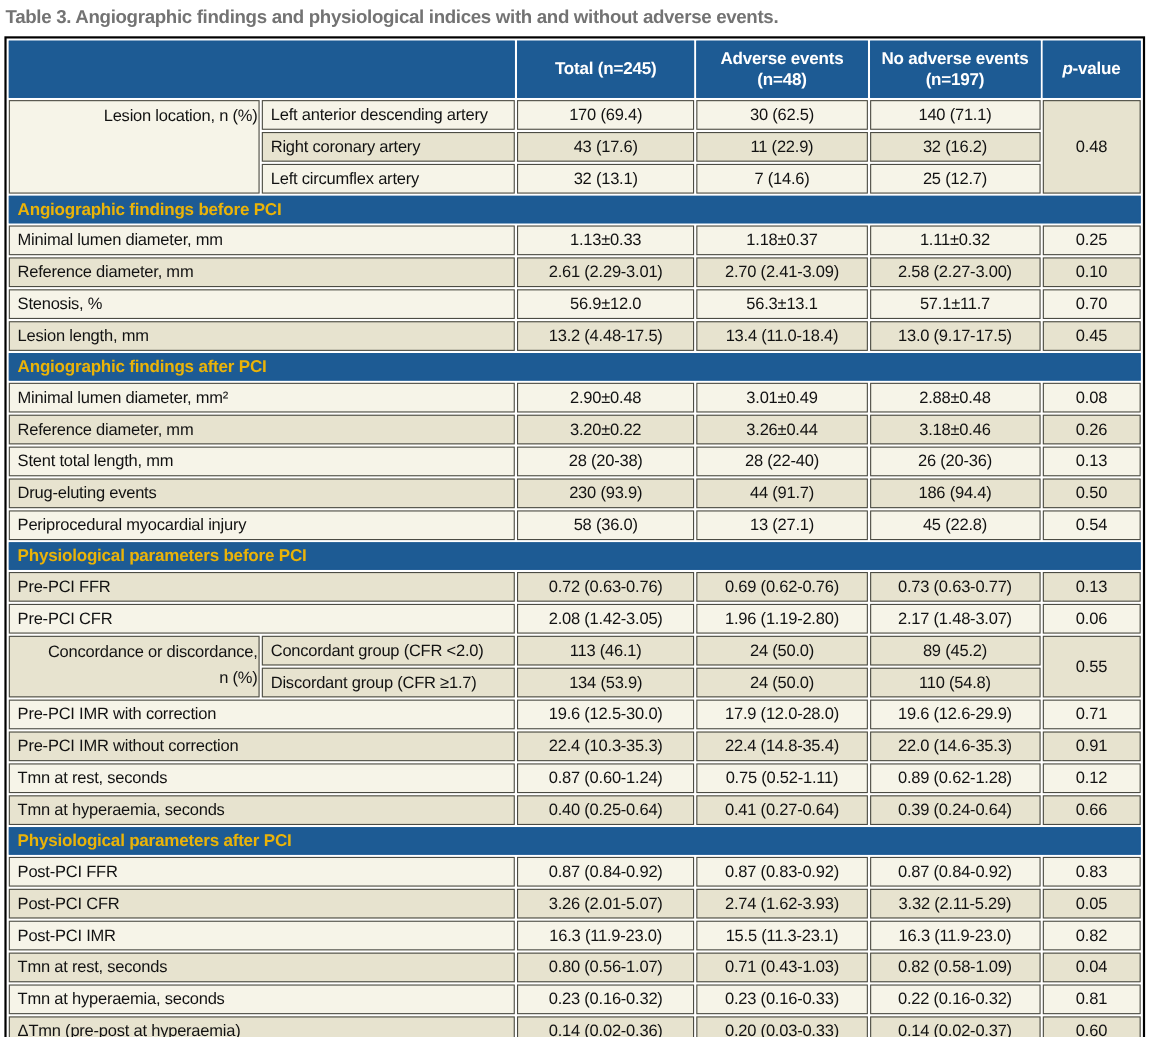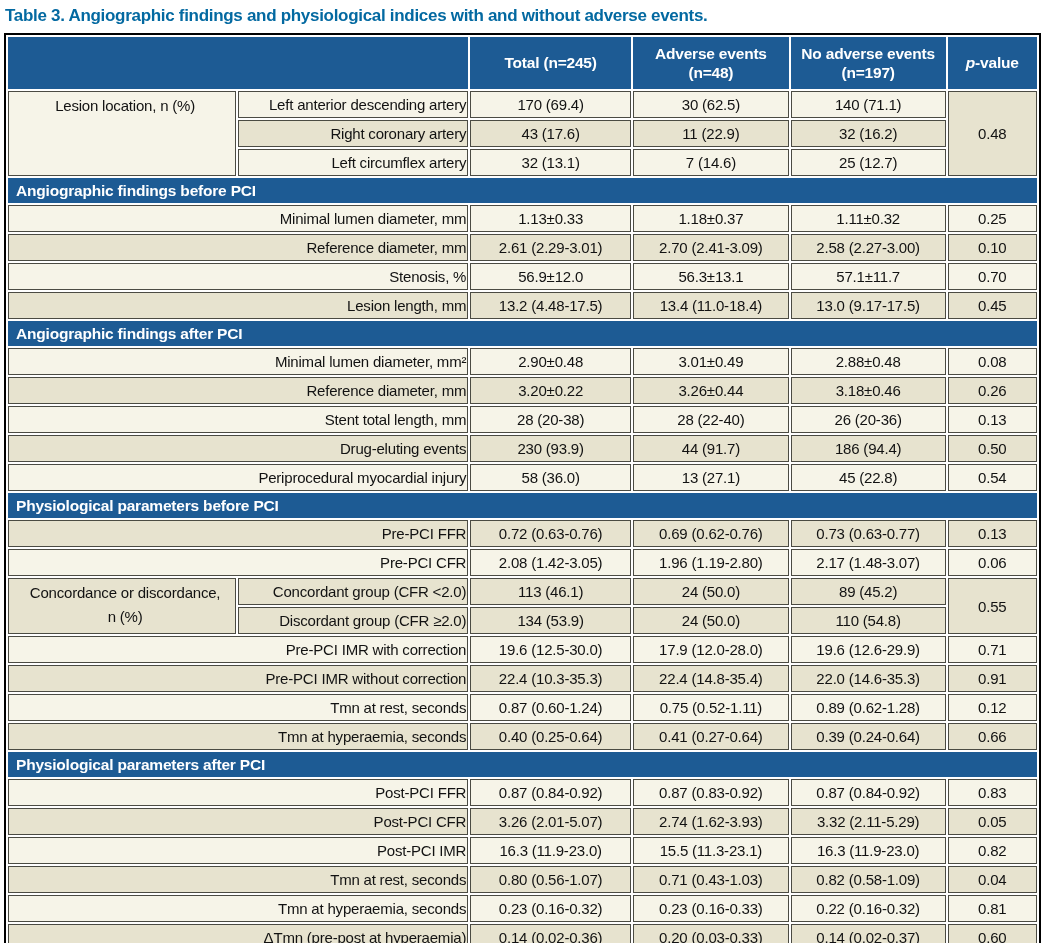--- a/index.html
+++ b/index.html
@@ -10,51 +10,51 @@
     --ink:#121212;
   }
   *{box-sizing:content-box;}
   html,body{margin:0;padding:0;background:#fff;}
   body{
     width:1045px;height:943px;overflow:hidden;
     font-family:"Liberation Sans","DejaVu Sans",sans-serif;color:var(--ink);
   }
   .page{padding:4px 0 0 4px;}
   .title{
-    font-size:17px;font-weight:bold;color:#0369a1;
+    font-size:17px;font-weight:bold;color:#737373;
     letter-spacing:-0.3px;margin:2px 0 7px 1px;
   }
   table{
     border-collapse:separate;border-spacing:2px;
     background:#fff;border:2px solid #000;
     table-layout:fixed;width:1033px;
   }
   th,td{letter-spacing:-0.2px;overflow:hidden;}
   th.hdr,th.blank{
     background:var(--blue);border:1px solid var(--blue);
     color:#fff;font-weight:bold;font-size:15.5px;
     height:48px;text-align:center;vertical-align:middle;
     white-space:pre-line;line-height:1.25;
   }
   th.hdr i{font-style:italic;}
   td.band{
     background:var(--blue);border:1px solid var(--blue);
-    color:#ffffff;font-weight:bold;font-size:15.5px;
+    color:#eab308;font-weight:bold;font-size:15.5px;
     height:22px;text-align:left;padding:1px 0 0 7px;vertical-align:middle;
   }
   td.c{
     border:1px solid var(--cellborder);
     font-size:15px;height:23px;vertical-align:middle;
   }
   .rl{background:var(--cream);}
   .rd{background:var(--beige);}
-  td.lab{text-align:right;padding-left:7px;}
+  td.lab{text-align:left;padding-left:7px;}
   td.val,td.pv{text-align:center;}
   td.glab{
-    text-align:center;padding-left:7px;vertical-align:top;
+    text-align:right;padding-left:7px;vertical-align:top;
     padding-top:2px;line-height:24px;white-space:pre-line;
   }
 </style>
 </head>
 <body>
 
 <div class="page">
   <div class="title">Table 3. Angiographic findings and physiological indices with and without adverse events.</div>
 
   <table>
@@ -187,21 +187,21 @@
         <tr>
           <td class="c glab rd" rowspan="2">Concordance or discordance,
 n (%)</td>
           <td class="c lab rd">Concordant group (CFR &lt;2.0)</td>
           <td class="c val rd">113 (46.1)</td>
           <td class="c val rd">24 (50.0)</td>
           <td class="c val rd">89 (45.2)</td>
           <td class="c pv rd" rowspan="2">0.55</td>
         </tr>
         <tr>
-          <td class="c lab rd">Discordant group (CFR ≥2.0)</td>
+          <td class="c lab rd">Discordant group (CFR ≥1.7)</td>
           <td class="c val rd">134 (53.9)</td>
           <td class="c val rd">24 (50.0)</td>
           <td class="c val rd">110 (54.8)</td>
         </tr>
         <tr>
           <td class="c lab rl" colspan="2">Pre-PCI IMR with correction</td>
           <td class="c val rl">19.6 (12.5-30.0)</td>
           <td class="c val rl">17.9 (12.0-28.0)</td>
           <td class="c val rl">19.6 (12.6-29.9)</td>
           <td class="c pv rl">0.71</td>

